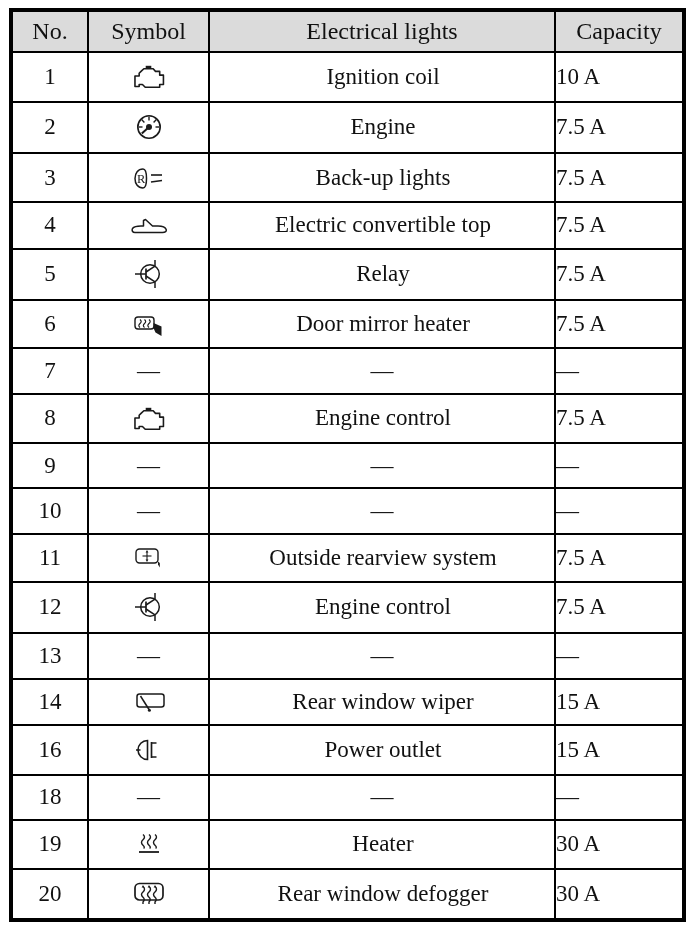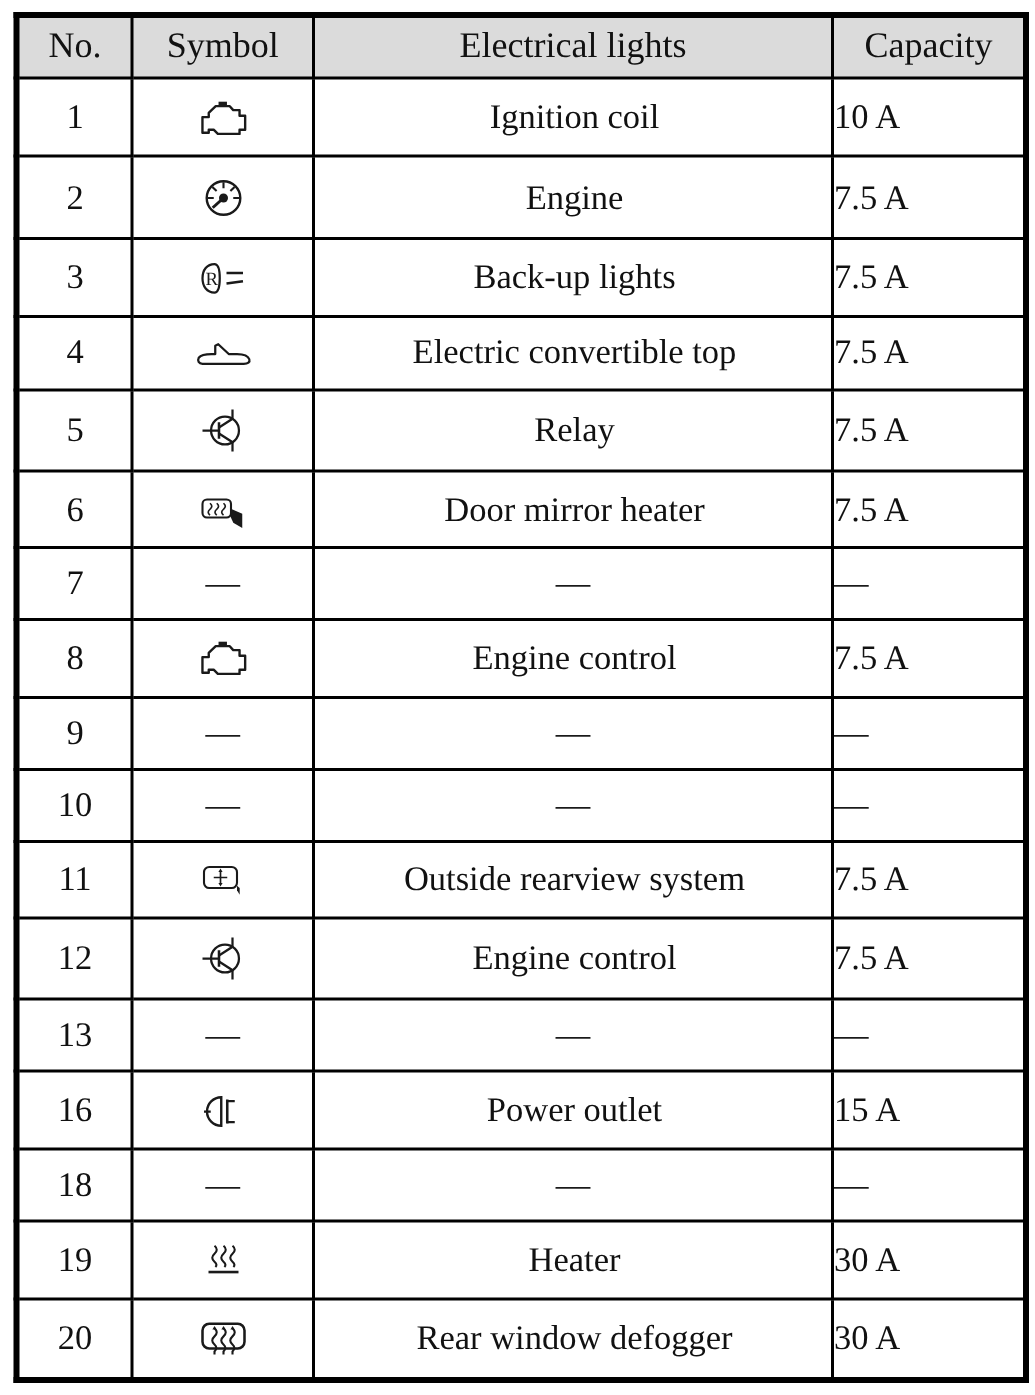--- a/index.html
+++ b/index.html
@@ -188,20 +188,30 @@
     <td class="c-sys">Engine control</td>
     <td class="c-cap">7.5 A</td>
   </tr>
         <tr>
     <td class="c-no">13</td>
     <td class="c-sym dash-text">—</td>
     <td class="c-sys dash dash-text">—</td>
     <td class="c-cap dash-text">—</td>
   </tr>
         <tr>
+    <td class="c-no">14</td>
+    <td class="c-sym"><span class="sym"><svg width="36" height="24" viewBox="0 0 36 24">
+                <rect x="6" y="3" width="27" height="13" rx="2.5" stroke="#1a1a1a" fill="none" stroke-width="1.5"></rect>
+                <line x1="9.5" y1="5" x2="18" y2="18.5" stroke="#1a1a1a" stroke-width="1.5"></line>
+                <circle cx="18.4" cy="19.3" r="1.5" fill="#1a1a1a"></circle>
+              </svg></span></td>
+    <td class="c-sys">Rear window wiper</td>
+    <td class="c-cap">15 A</td>
+  </tr>
+        <tr>
     <td class="c-no">16</td>
     <td class="c-sym"><span class="sym"><svg width="30" height="28" viewBox="0 0 30 28">
                 <line x1="2" y1="14" x2="6.5" y2="14" stroke="#1a1a1a" stroke-width="1.5"></line>
                 <path d="M13.5 4.5 A9.5 9.5 0 0 0 13.5 23.5 Z" stroke="#1a1a1a" fill="none" stroke-width="1.6"></path>
                 <line x1="17.5" y1="6" x2="17.5" y2="22" stroke="#1a1a1a" stroke-width="1.7"></line>
                 <line x1="17.5" y1="7" x2="22.5" y2="7" stroke="#1a1a1a" stroke-width="1.5"></line>
                 <line x1="17.5" y1="21" x2="22.5" y2="21" stroke="#1a1a1a" stroke-width="1.5"></line>
               </svg></span></td>
     <td class="c-sys">Power outlet</td>
     <td class="c-cap">15 A</td>

